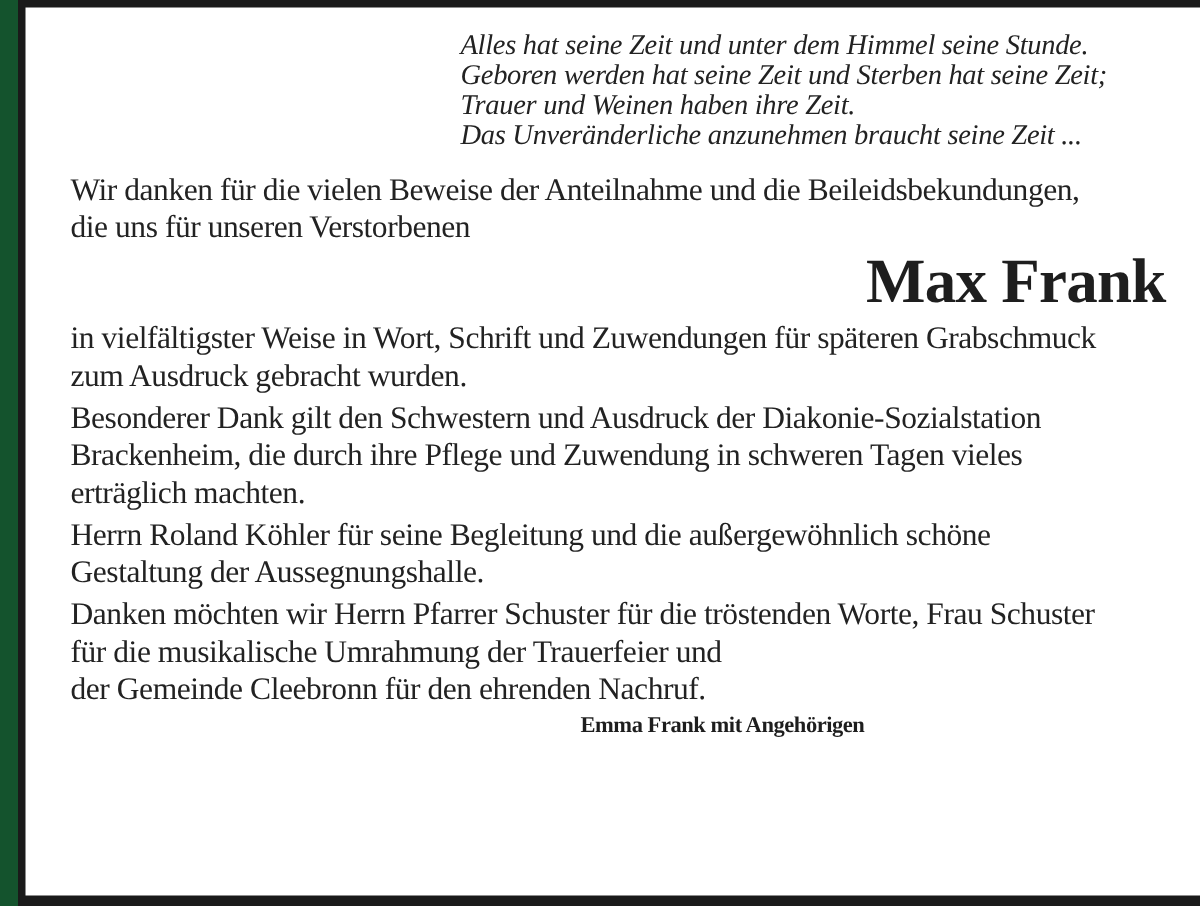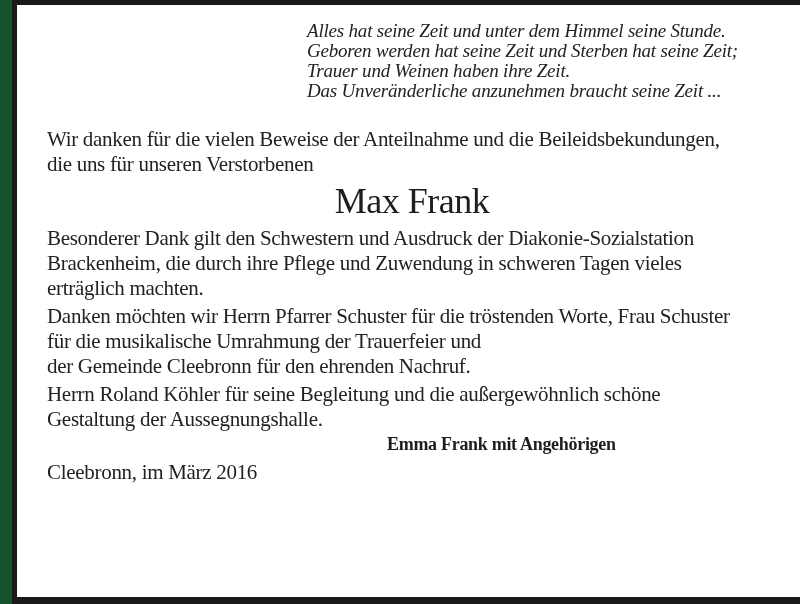--- a/index.html
+++ b/index.html
@@ -38,34 +38,34 @@
   }
   .body-text {
     font-size: 21px;
     line-height: 25px;
     letter-spacing: -0.3px;
     color: #222222;
     margin: 3px 0 0 0;
     white-space: pre;
   }
   .intro {
-    margin-top: 26px;
+    margin-top: 13px;
   }
   .deceased-name {
-    font-size: 36px;
+    font-size: 42px;
     line-height: 44px;
-    font-weight: normal;
+    font-weight: bold;
     color: #1e1e1e;
-    text-align: center;
+    text-align: right;
     margin: 2px 0 0 0;
     letter-spacing: -0.5px;
     white-space: pre;
   }
   .signature {
-    font-size: 18px;
+    font-size: 15px;
     line-height: 25px;
     font-weight: bold;
     color: #1e1e1e;
     letter-spacing: -0.3px;
     margin: 0 0 0 340px;
     white-space: pre;
   }
   .place-date {
     margin-top: 3px;
   }
@@ -79,31 +79,32 @@
     <div class="quote">Alles hat seine Zeit und unter dem Himmel seine Stunde.
 Geboren werden hat seine Zeit und Sterben hat seine Zeit;
 Trauer und Weinen haben ihre Zeit.
 Das Unveränderliche anzunehmen braucht seine Zeit ...</div>
 
     <div class="body-text intro">Wir danken für die vielen Beweise der Anteilnahme und die Beileidsbekundungen,
 die uns für unseren Verstorbenen</div>
 
     <div class="deceased-name">Max Frank</div>
 
+    <div class="body-text">in vielfältigster Weise in Wort, Schrift und Zuwendungen für späteren Grabschmuck
+zum Ausdruck gebracht wurden.</div>
 
     <div class="body-text">Besonderer Dank gilt den Schwestern und Ausdruck der Diakonie-Sozialstation
 Brackenheim, die durch ihre Pflege und Zuwendung in schweren Tagen vieles
 erträglich machten.</div>
 
+    <div class="body-text">Herrn Roland Köhler für seine Begleitung und die außergewöhnlich schöne
+Gestaltung der Aussegnungshalle.</div>
+
     <div class="body-text">Danken möchten wir Herrn Pfarrer Schuster für die tröstenden Worte, Frau Schuster
 für die musikalische Umrahmung der Trauerfeier und
 der Gemeinde Cleebronn für den ehrenden Nachruf.</div>
 
-    <div class="body-text">Herrn Roland Köhler für seine Begleitung und die außergewöhnlich schöne
-Gestaltung der Aussegnungshalle.</div>
-
 
     <div class="signature">Emma Frank mit Angehörigen</div>
 
-    <div class="body-text place-date">Cleebronn, im März 2016</div>
 
   </div>
 </div>
 
 </body></html>

